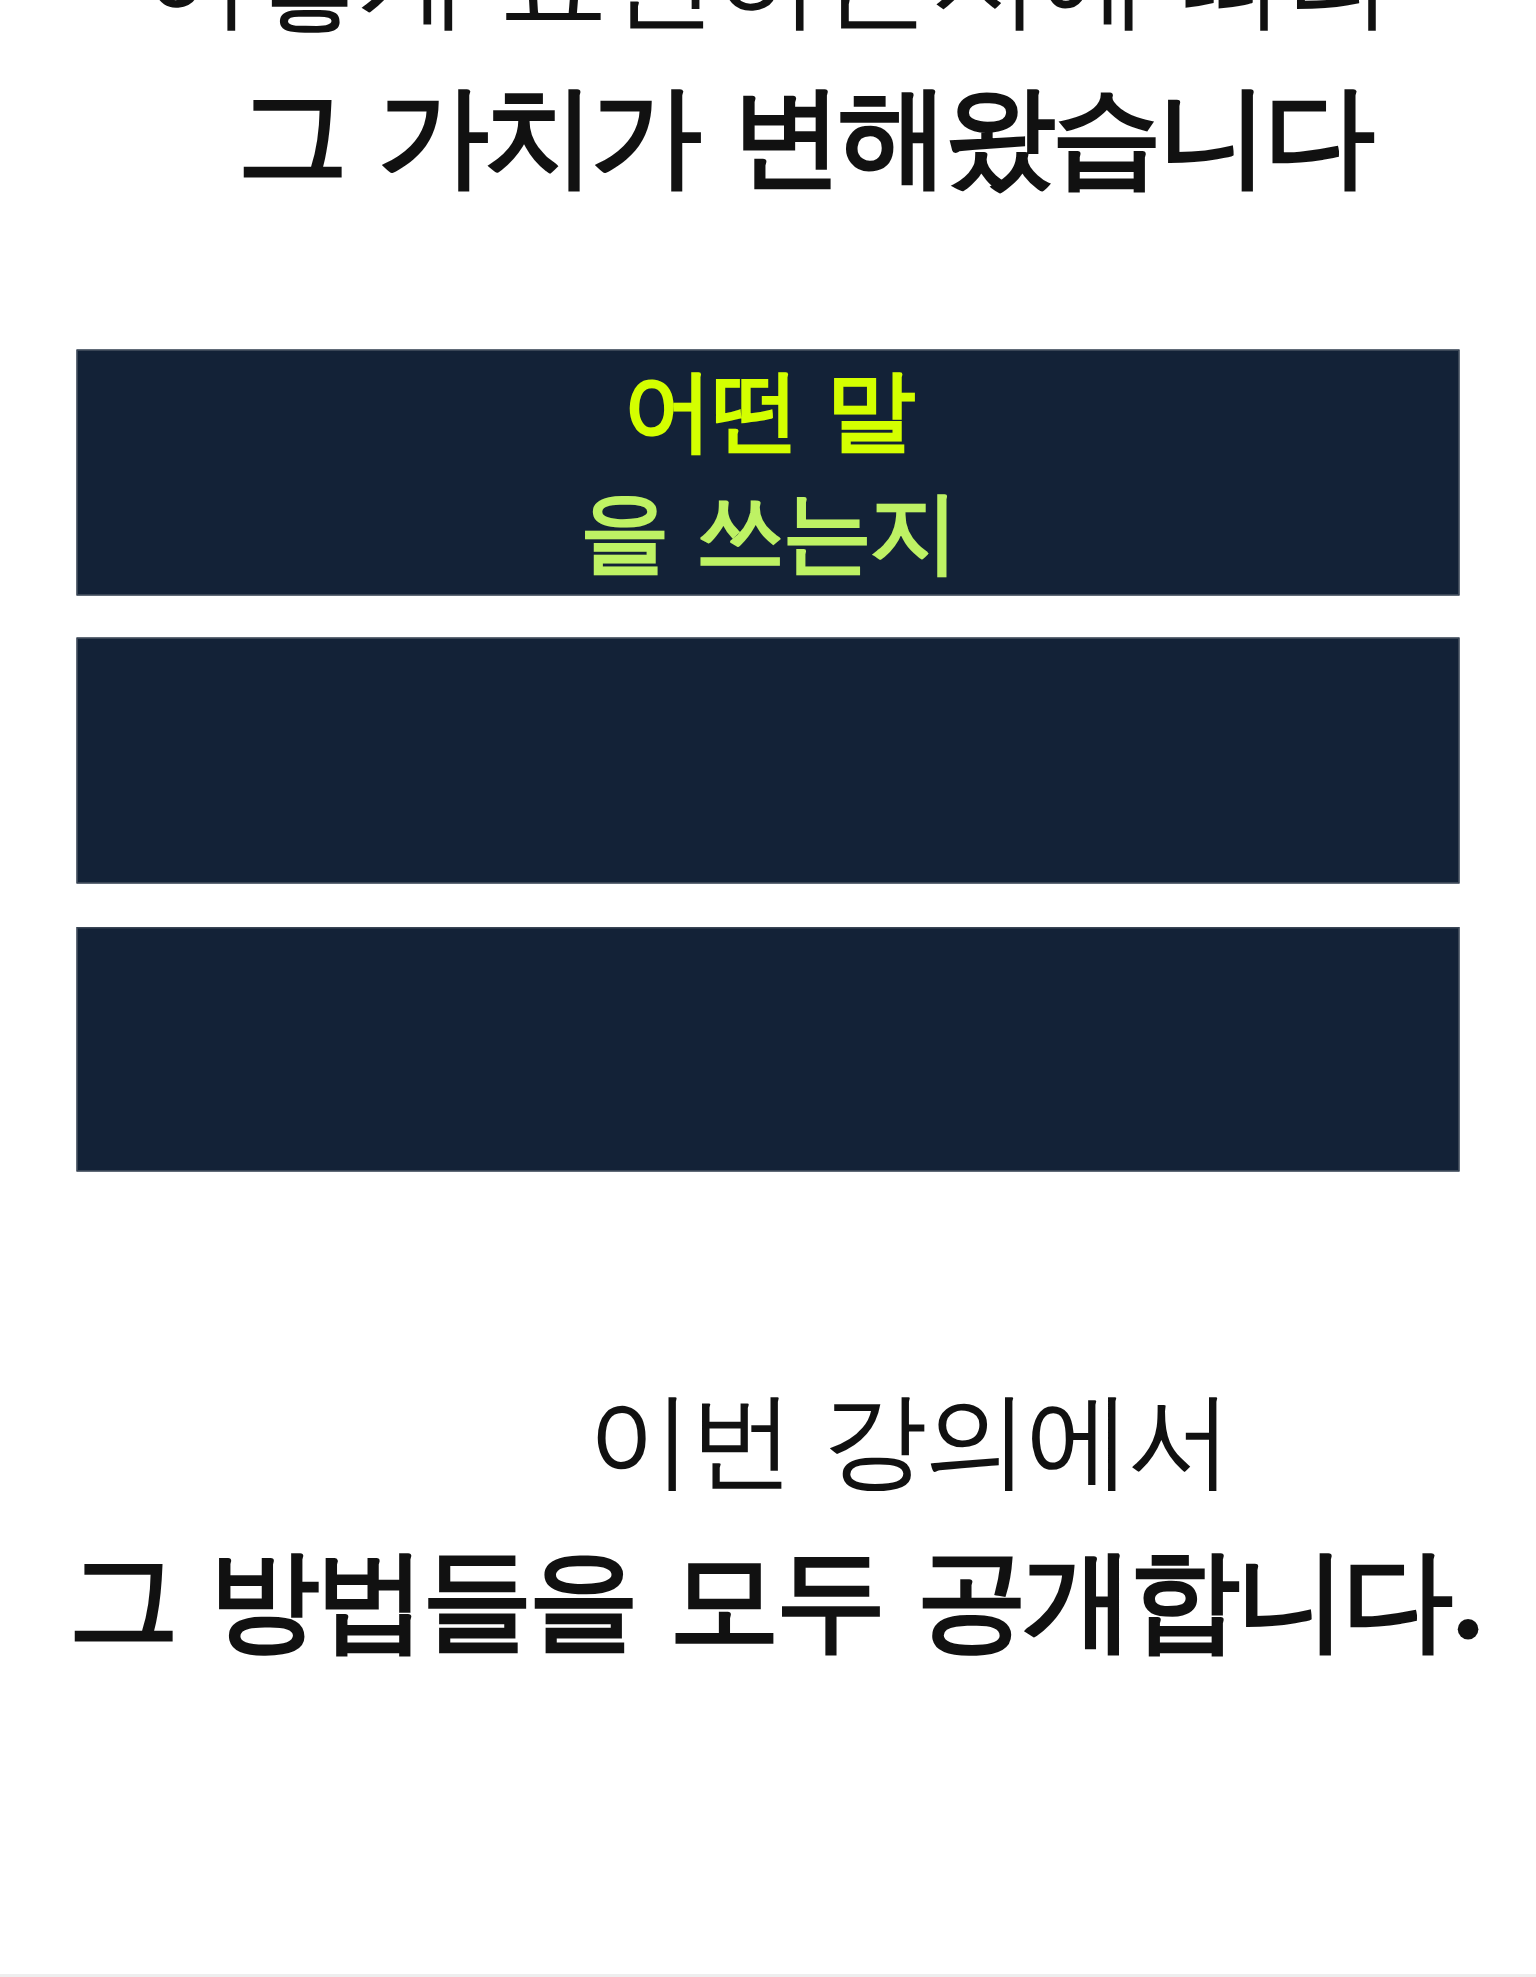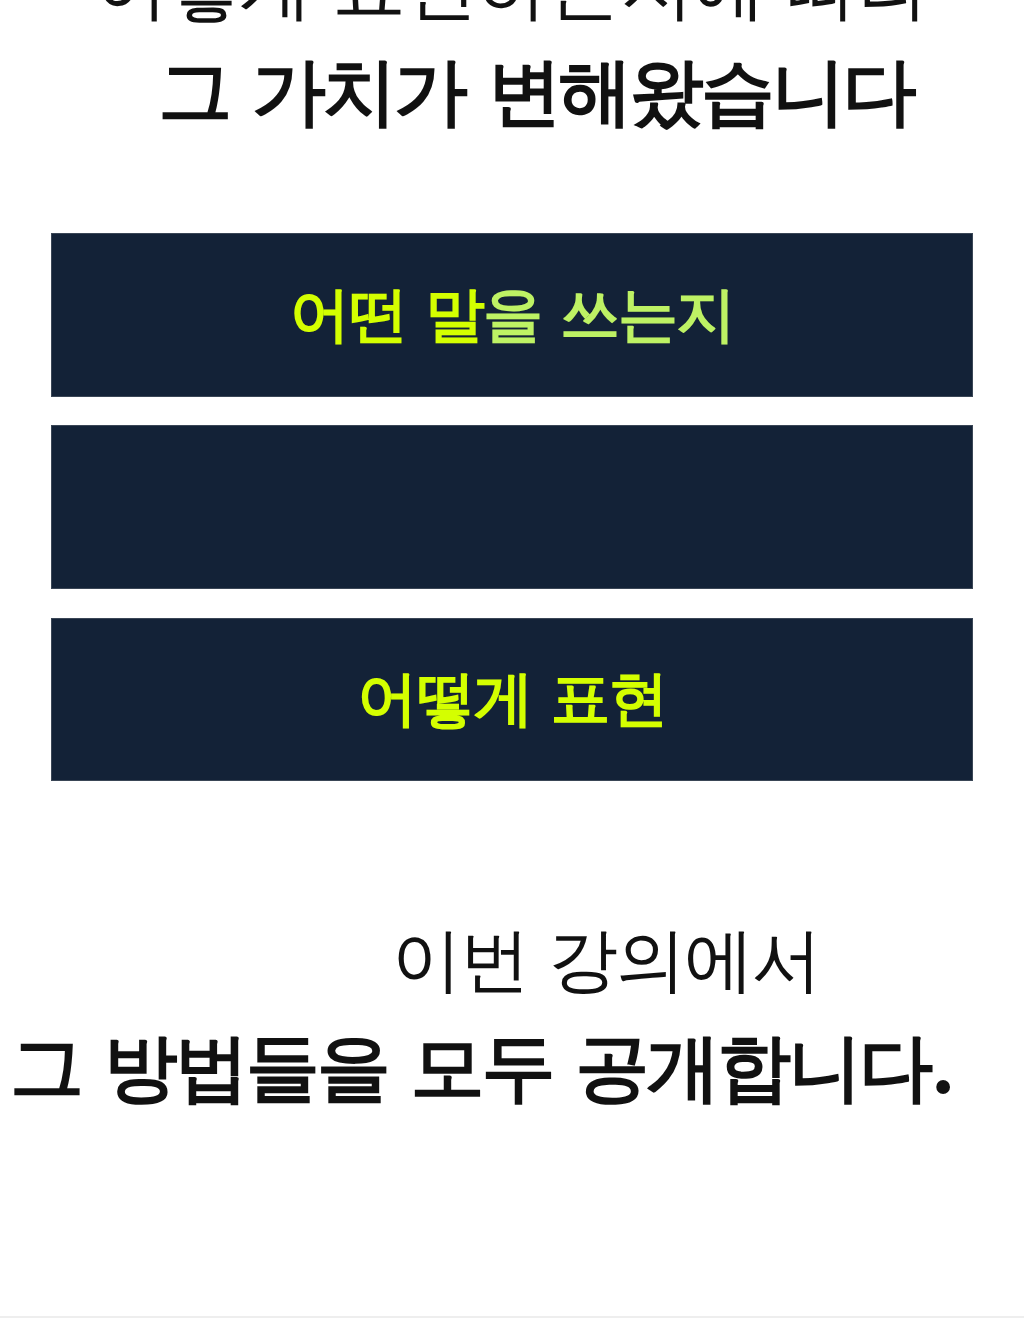--- a/index.html
+++ b/index.html
@@ -51,20 +51,21 @@
       display: flex;
       align-items: center;
       justify-content: center;
       font-family: "DejaVu Sans", "Liberation Sans", sans-serif;
       font-weight: bold;
       font-size: 60px;
       letter-spacing: -2px;
       white-space: nowrap;
       box-sizing: border-box;
       border: 1px solid #3a4656;
+      flex-direction: column;
     }
     .box-1 { top: 233px; }
     .box-2 { top: 425px; }
     .box-3 { top: 618px; height: 163px; }
     .hl { color: #d4ff00; }
     .wt { color: #bef264; }
     .closing-line-1 {
       position: absolute;
       left: 0;
       width: 820px;
@@ -77,20 +78,21 @@
       white-space: nowrap;
       color: #111111;
     }
     .closing-line-2 {
       position: absolute;
       left: 0;
       width: 1024px;
       top: 1022px;
       padding-left: 10px;
       box-sizing: border-box;
+      text-align: center;
       font-size: 74px;
       line-height: 90px;
       font-weight: bold;
       letter-spacing: -3px;
       white-space: nowrap;
       color: #111111;
     }
     .bottom-divider {
       position: absolute;
       left: 0;
@@ -108,19 +110,18 @@
 
 <div class="box box-1">
   <span class="hl">어떤 말</span>
     <span class="wt">을 쓰는지</span>
 </div>
 
 <div class="box box-2">
 </div>
 
 <div class="box box-3">
-  <span class="hl">어떻게 표현</span>
 </div>
 
 <div class="closing-line-1">이번 강의에서</div>
 <div class="closing-line-2">그 방법들을 모두 공개합니다.</div>
 
 <div class="bottom-divider"></div>
 
 </body></html>

